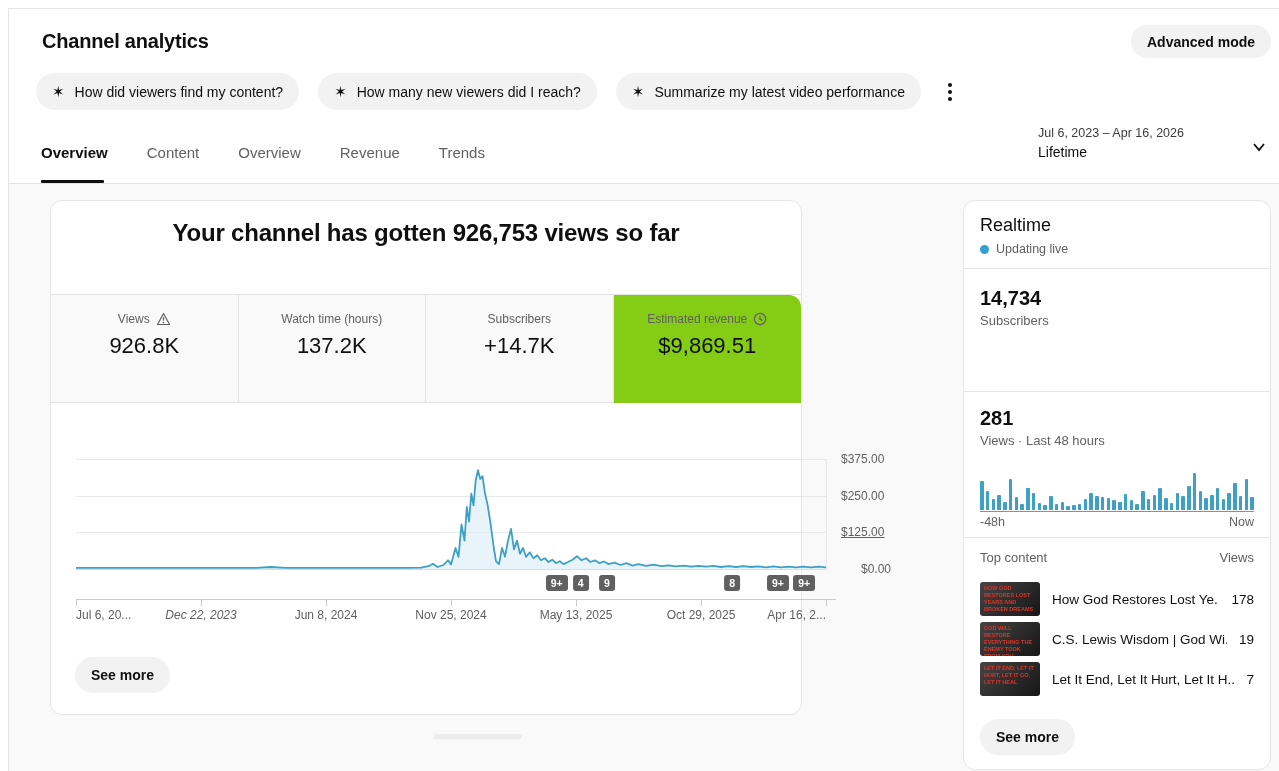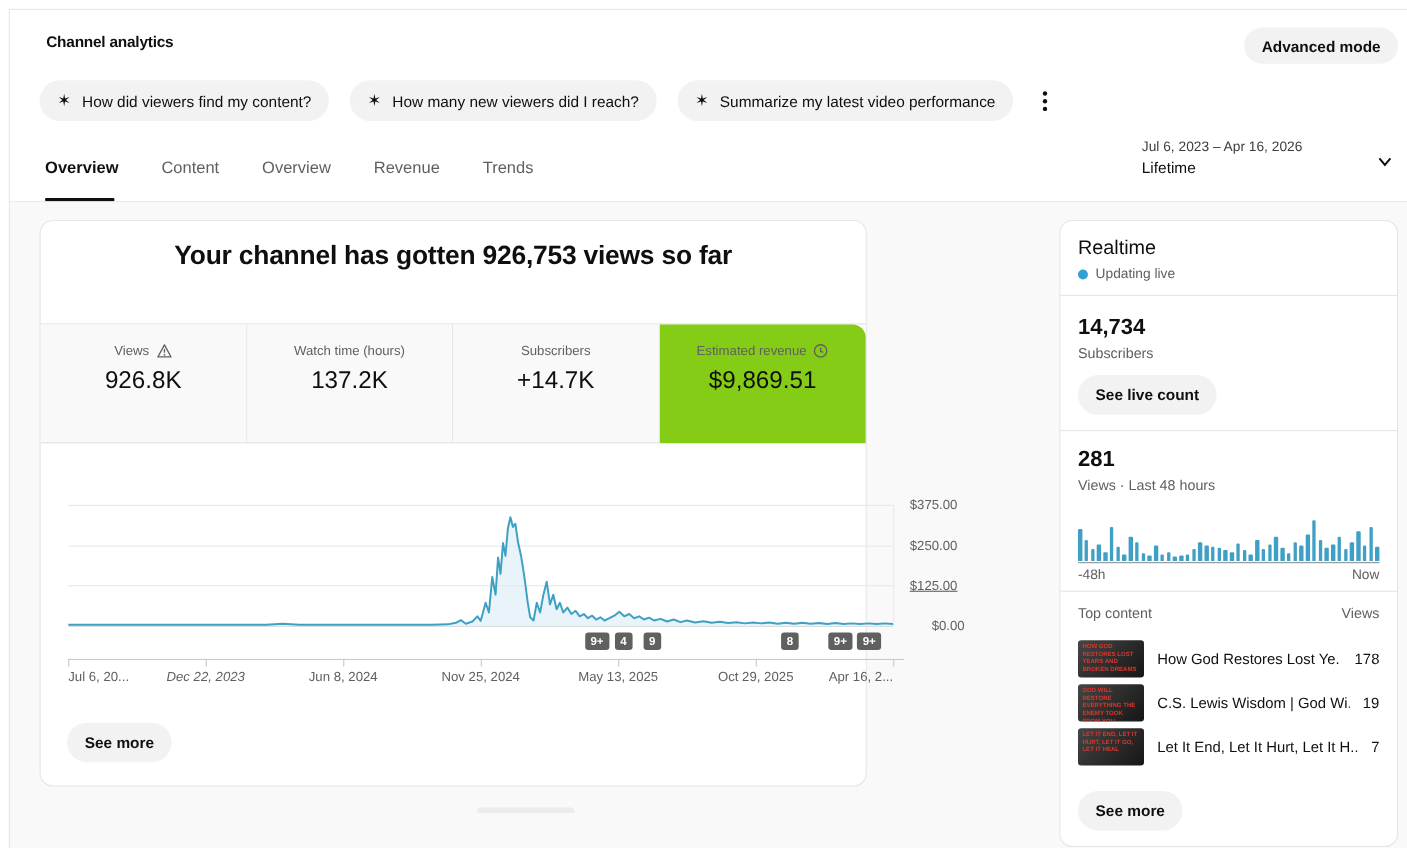--- a/index.html
+++ b/index.html
@@ -2,21 +2,21 @@
 <html><head>
 <meta charset="utf-8">
 <style>
   * { margin:0; padding:0; box-sizing:border-box; }
   body { font-family:"Liberation Sans", sans-serif; background:#fff; color:#0f0f0f; }
   .page { position:relative; width:1279px; height:771px; background:#fff; overflow:hidden; }
   .edge-v { position:absolute; left:8px; top:8px; bottom:0; width:1px; background:#e5e5e5; }
   .edge-h { position:absolute; left:8px; top:8px; right:0; height:1px; background:#e5e5e5; }
 
   
-  .page-title { position:absolute; left:42px; top:30px; font-size:14px; font-weight:700; letter-spacing:-0.2px; }
+  .page-title { position:absolute; left:42px; top:30px; font-size:20px; font-weight:700; letter-spacing:-0.2px; }
   .adv-btn { position:absolute; left:1131px; top:25px; height:33px; padding:0 16px; border-radius:17px;
              background:#f2f2f2; border:none; font-family:inherit; font-size:14px; font-weight:600;
              color:#0f0f0f; display:flex; align-items:center; cursor:pointer; }
   .chips-row { position:absolute; left:36px; top:73px; display:flex; gap:19px; }
   .chip { height:37px; padding:0 16px; border-radius:19px; background:#f2f2f2; display:flex; align-items:center;
           gap:10px; font-size:14px; font-weight:500; cursor:pointer; white-space:nowrap; }
   .sparkle { font-size:15px; line-height:1; }
   .kebab { position:absolute; left:941px; top:78px; width:18px; height:28px; display:flex; flex-direction:column;
            align-items:center; justify-content:center; gap:3px; cursor:pointer; background:none; border:none; }
   .kebab i { width:4px; height:4px; border-radius:50%; background:#0f0f0f; display:block; }
@@ -27,21 +27,21 @@
 
   
   .tabs { position:absolute; left:41px; top:144px; display:flex; gap:39px; }
   .tab { font-size:15px; color:#606060; font-weight:500; padding-bottom:21px; cursor:pointer; }
   .tab.active { color:#0f0f0f; font-weight:700; }
   .tab-underline { position:absolute; left:41px; top:180px; width:63px; height:3px; background:#0f0f0f; border-radius:1px; }
   .tabs-divider { position:absolute; left:9px; top:183px; right:0; height:1px; background:#e3e3e3; }
 
   
   .content-bg { position:absolute; left:9px; top:184px; right:0; bottom:0; background:#f9f9f9; }
-  .main-card { position:absolute; left:36px; top:200px; width:752px; height:515px; background:#fff;
+  .main-card { position:absolute; left:50px; top:200px; width:752px; height:515px; background:#fff;
                border:1px solid #e6e6e6; border-radius:12px; }
   .headline { position:absolute; left:0; right:0; top:18px; text-align:center; font-size:24px; font-weight:700; letter-spacing:-0.2px; }
 
   .metric-strip { position:absolute; left:0; right:0; top:93px; height:109px; display:flex; border-top:1px solid #e3e3e3; }
   .metric-cell { width:25%; background:#f9f9f9; border-right:1px solid #e3e3e3; border-bottom:1px solid #e3e3e3;
                  text-align:center; padding-top:17px; cursor:pointer; }
   .metric-cell.selected { background:#84cc16; border-right:none; border-bottom:none; border-top-right-radius:12px; }
   .metric-label { font-size:12px; color:#606060; display:flex; align-items:center; justify-content:center; gap:6px; }
   .metric-value { font-size:22px; color:#0f0f0f; margin-top:7px; }
 
@@ -223,21 +223,20 @@
   <aside class="side-card">
     <h3 class="rt-title">Realtime</h3>
     <div class="rt-status">
       <span class="live-dot"></span>
       <span>Updating live</span>
     </div>
     <div class="side-divider" style="top:67px"></div>
 
     <div class="big-num" style="top:86px">14,734</div>
     <div class="sub-label" style="top:112px">Subscribers</div>
-    <button class="pill-btn live-btn">See live count</button>
     <div class="side-divider" style="top:190px"></div>
 
     <div class="big-num" style="top:206px">281</div>
     <div class="sub-label" style="top:232px">Views · Last 48 hours</div>
     <div class="rt-bars" id="rt-bars">
         <i style="height: 28.8px;"></i>
         <i style="height: 19.2px;"></i>
         <i style="height: 10.56px;"></i>
         <i style="height: 15.36px;"></i>
         <i style="height: 7.68px;"></i>

